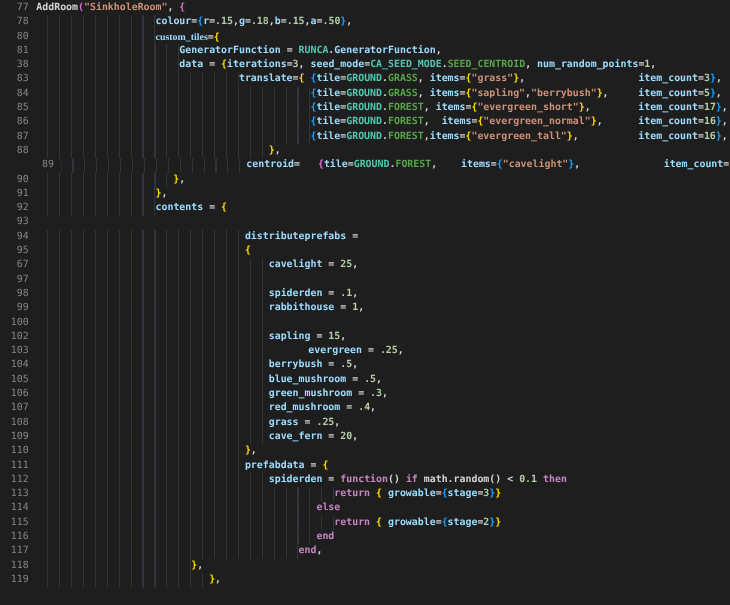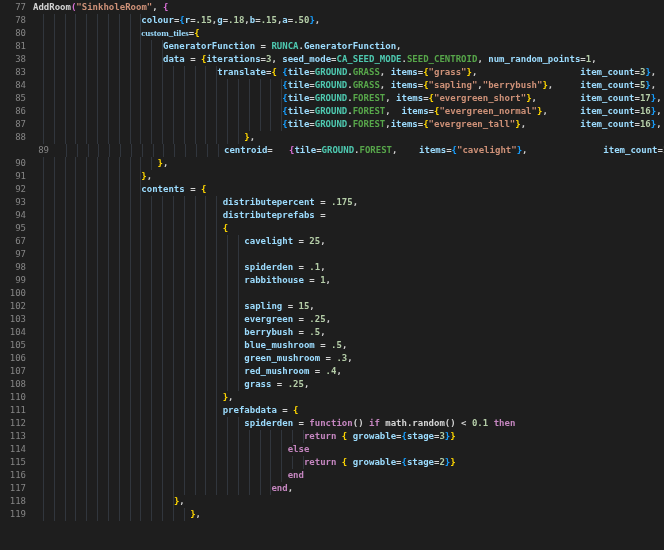--- a/index.html
+++ b/index.html
@@ -80,21 +80,20 @@
     <div class="line">
       <span class="num" style="color: rgb(133, 133, 133);">91</span>
       <span class="code"><span class="ws" style="width: 20ch;"></span><span style="color: rgb(255, 215, 0);">}</span><span style="color: rgb(212, 212, 212);">,</span></span>
     </div>
     <div class="line">
       <span class="num" style="color: rgb(133, 133, 133);">92</span>
       <span class="code"><span class="ws" style="width: 20ch;"></span><span style="color: rgb(156, 220, 254);">contents</span><span style="color: rgb(212, 212, 212);"> = </span><span style="color: rgb(255, 215, 0);">{</span></span>
     </div>
     <div class="line">
       <span class="num" style="color: rgb(133, 133, 133);">93</span>
-      <span class="code"><span class="ws" style="width: 35ch;"></span><span style="color: rgb(156, 220, 254);">distributepercent</span><span style="color: rgb(212, 212, 212);"> = </span><span style="color: rgb(181, 206, 168);">.175</span><span style="color: rgb(212, 212, 212);">,</span></span>
     </div>
     <div class="line">
       <span class="num" style="color: rgb(133, 133, 133);">94</span>
       <span class="code"><span class="ws" style="width: 35ch;"></span><span style="color: rgb(156, 220, 254);">distributeprefabs</span><span style="color: rgb(212, 212, 212);"> =</span></span>
     </div>
     <div class="line">
       <span class="num" style="color: rgb(133, 133, 133);">95</span>
       <span class="code"><span class="ws" style="width: 35ch;"></span><span style="color: rgb(255, 215, 0);">{</span></span>
     </div>
     <div class="line">
@@ -116,41 +115,45 @@
     <div class="line">
       <span class="num" style="color: rgb(133, 133, 133);">100</span>
       <span class="code"><span class="ws" style="width: 39ch;"></span></span>
     </div>
     <div class="line">
       <span class="num" style="color: rgb(133, 133, 133);">102</span>
       <span class="code"><span class="ws" style="width: 39ch;"></span><span style="color: rgb(156, 220, 254);">sapling</span><span style="color: rgb(212, 212, 212);"> = </span><span style="color: rgb(181, 206, 168);">15</span><span style="color: rgb(212, 212, 212);">,</span></span>
     </div>
     <div class="line">
       <span class="num" style="color: rgb(133, 133, 133);">103</span>
-      <span class="code"><span class="ws" style="width: 39ch;"></span><span style="color: rgb(156, 220, 254);">evergreen</span><span style="color: rgb(212, 212, 212);"> = </span><span style="color: rgb(181, 206, 168);">.25</span><span style="color: rgb(212, 212, 212);">,</span></span>
+      <span class="code"><span class="ws" style="width: 39ch;"></span><span style="color: rgb(156, 220, 254); margin-left: 36px;">evergreen</span><span style="color: rgb(212, 212, 212);"> = </span><span style="color: rgb(181, 206, 168);">.25</span><span style="color: rgb(212, 212, 212);">,</span></span>
     </div>
     <div class="line">
       <span class="num" style="color: rgb(133, 133, 133);">104</span>
       <span class="code"><span class="ws" style="width: 39ch;"></span><span style="color: rgb(156, 220, 254);">berrybush</span><span style="color: rgb(212, 212, 212);"> = </span><span style="color: rgb(181, 206, 168);">.5</span><span style="color: rgb(212, 212, 212);">,</span></span>
     </div>
     <div class="line">
       <span class="num" style="color: rgb(133, 133, 133);">105</span>
       <span class="code"><span class="ws" style="width: 39ch;"></span><span style="color: rgb(156, 220, 254);">blue_mushroom</span><span style="color: rgb(212, 212, 212);"> = </span><span style="color: rgb(181, 206, 168);">.5</span><span style="color: rgb(212, 212, 212);">,</span></span>
     </div>
     <div class="line">
       <span class="num" style="color: rgb(133, 133, 133);">106</span>
       <span class="code"><span class="ws" style="width: 39ch;"></span><span style="color: rgb(156, 220, 254);">green_mushroom</span><span style="color: rgb(212, 212, 212);"> = </span><span style="color: rgb(181, 206, 168);">.3</span><span style="color: rgb(212, 212, 212);">,</span></span>
     </div>
     <div class="line">
       <span class="num" style="color: rgb(133, 133, 133);">107</span>
       <span class="code"><span class="ws" style="width: 39ch;"></span><span style="color: rgb(156, 220, 254);">red_mushroom</span><span style="color: rgb(212, 212, 212);"> = </span><span style="color: rgb(181, 206, 168);">.4</span><span style="color: rgb(212, 212, 212);">,</span></span>
     </div>
     <div class="line">
       <span class="num" style="color: rgb(133, 133, 133);">108</span>
       <span class="code"><span class="ws" style="width: 39ch;"></span><span style="color: rgb(156, 220, 254);">grass</span><span style="color: rgb(212, 212, 212);"> = </span><span style="color: rgb(181, 206, 168);">.25</span><span style="color: rgb(212, 212, 212);">,</span></span>
+    </div>
+    <div class="line">
+      <span class="num" style="color: rgb(133, 133, 133);">109</span>
+      <span class="code"><span class="ws" style="width: 39ch;"></span><span style="color: rgb(156, 220, 254);">cave_fern</span><span style="color: rgb(212, 212, 212);"> = </span><span style="color: rgb(181, 206, 168);">20</span><span style="color: rgb(212, 212, 212);">,</span></span>
     </div>
     <div class="line">
       <span class="num" style="color: rgb(133, 133, 133);">110</span>
       <span class="code"><span class="ws" style="width: 35ch;"></span><span style="color: rgb(255, 215, 0);">}</span><span style="color: rgb(212, 212, 212);">,</span></span>
     </div>
     <div class="line">
       <span class="num" style="color: rgb(133, 133, 133);">111</span>
       <span class="code"><span class="ws" style="width: 35ch;"></span><span style="color: rgb(156, 220, 254);">prefabdata</span><span style="color: rgb(212, 212, 212);"> = </span><span style="color: rgb(255, 215, 0);">{</span></span>
     </div>
     <div class="line">

